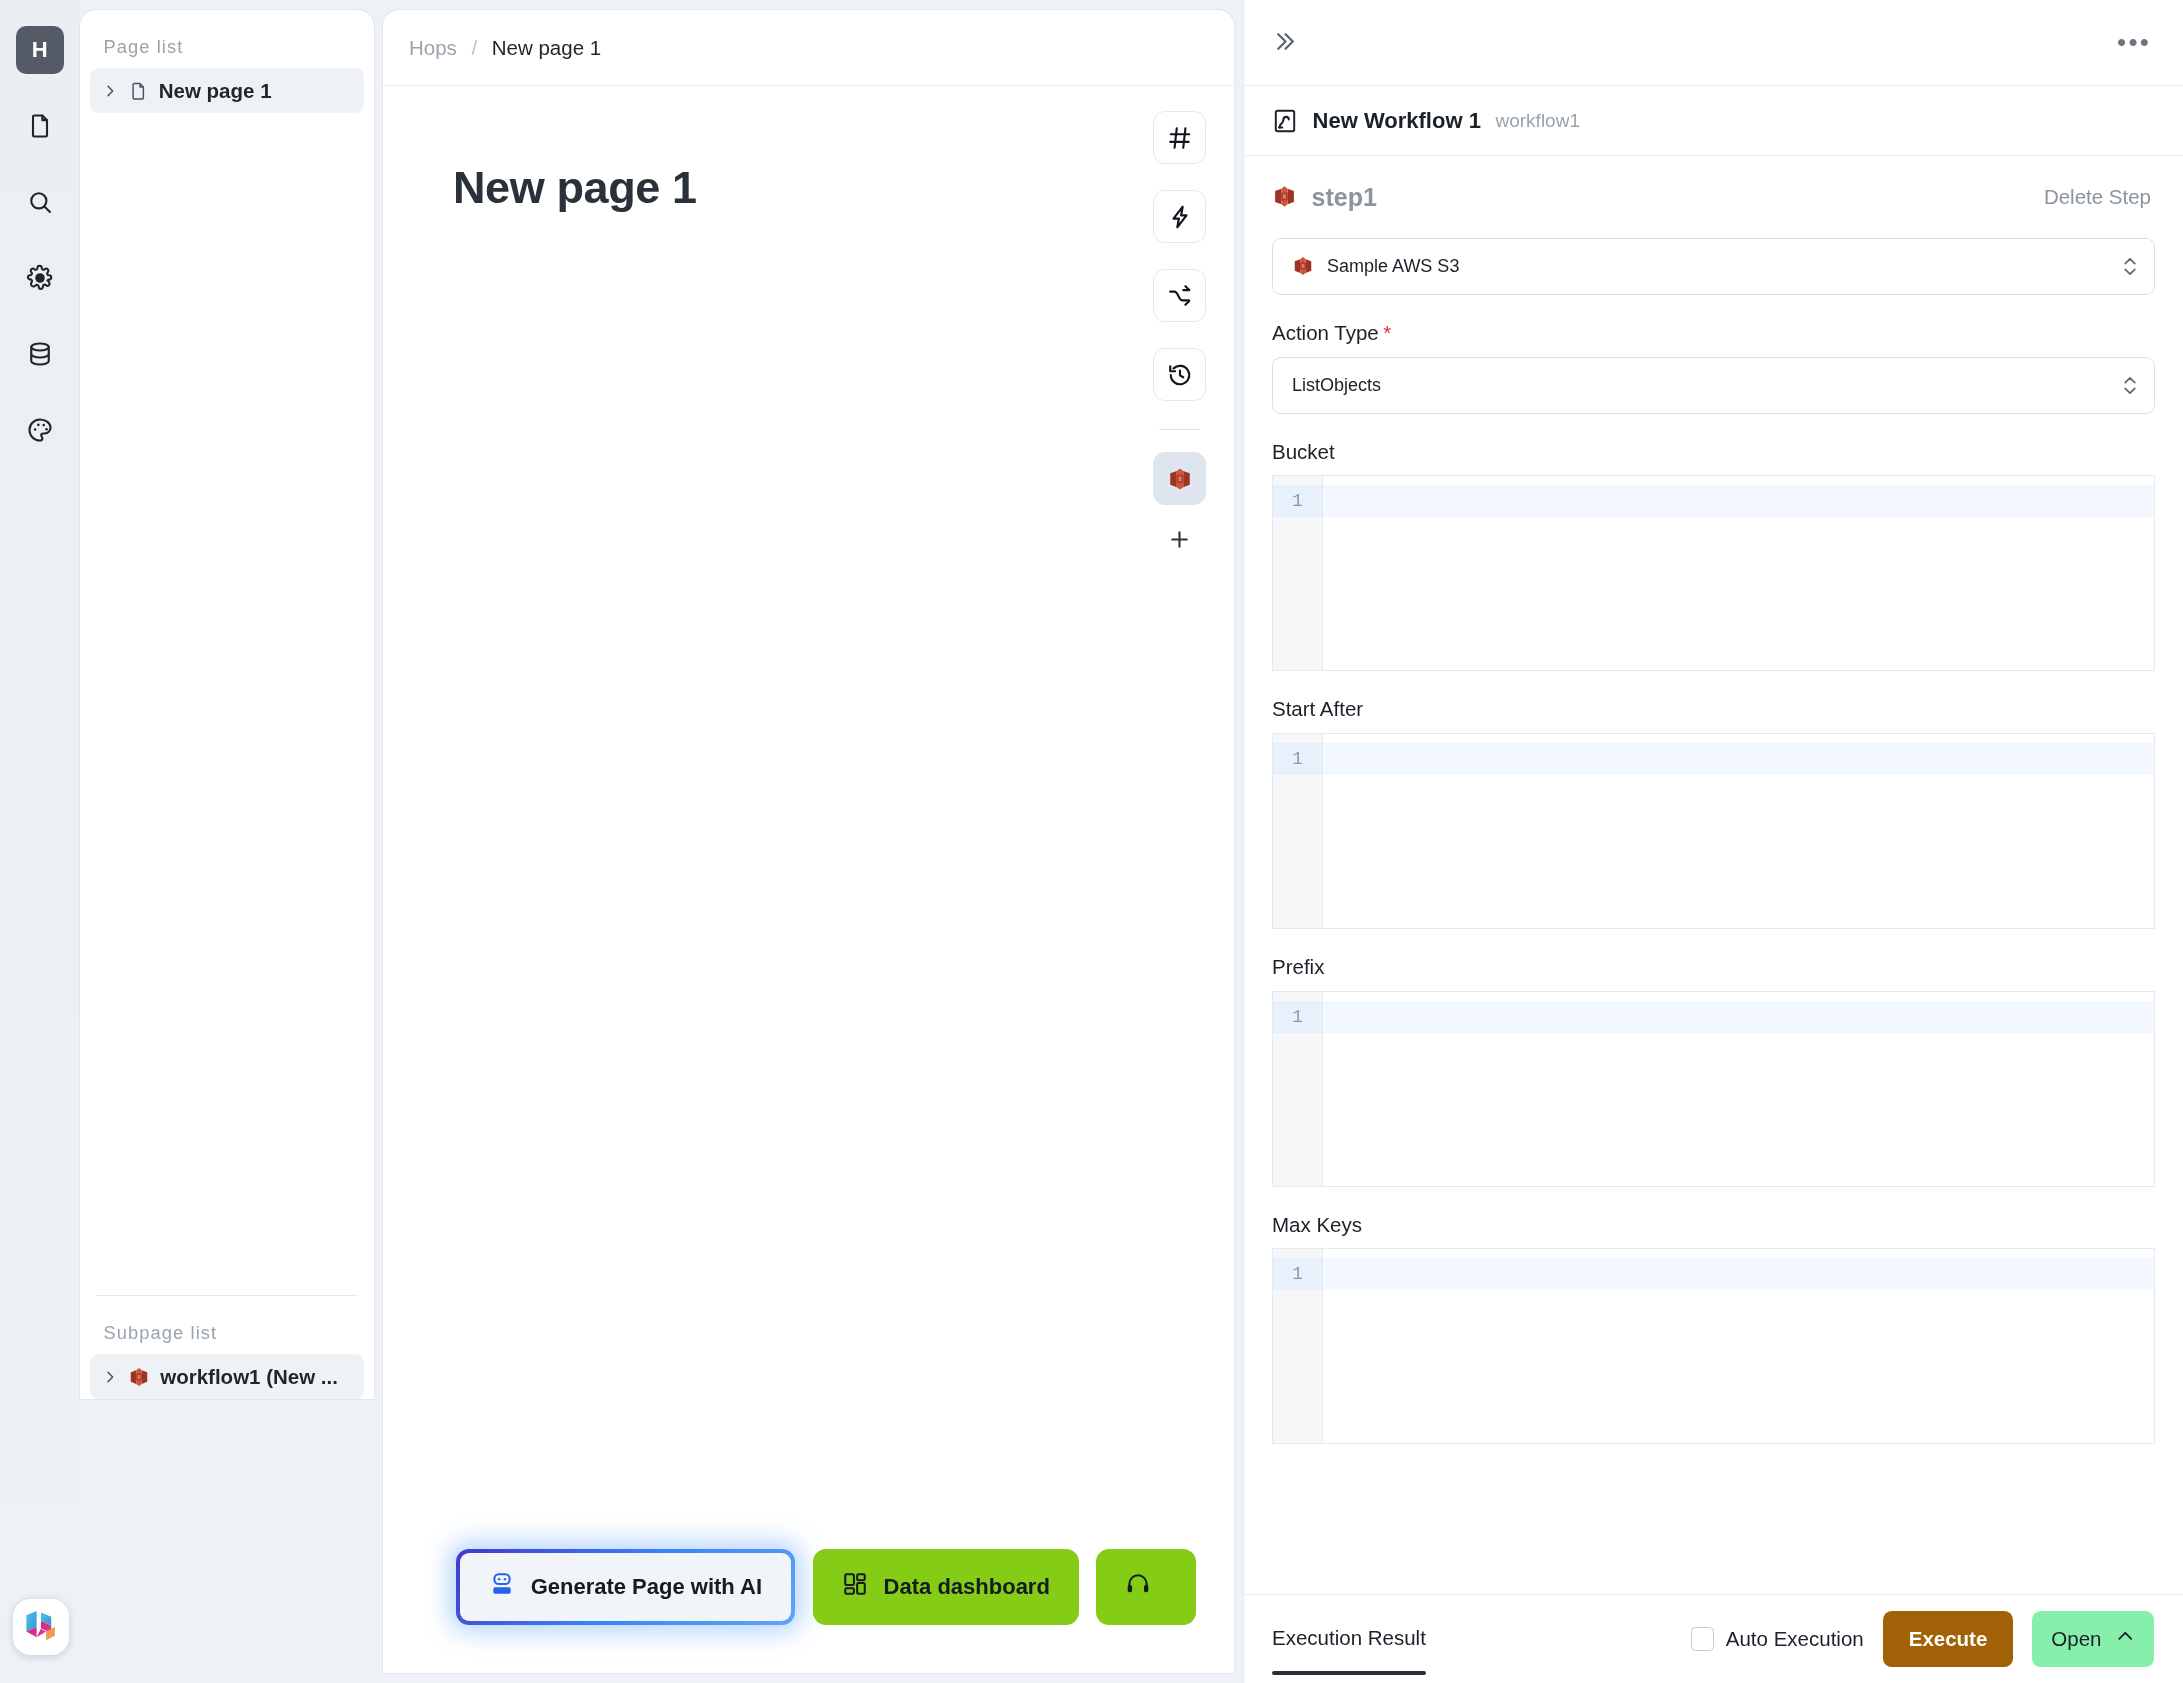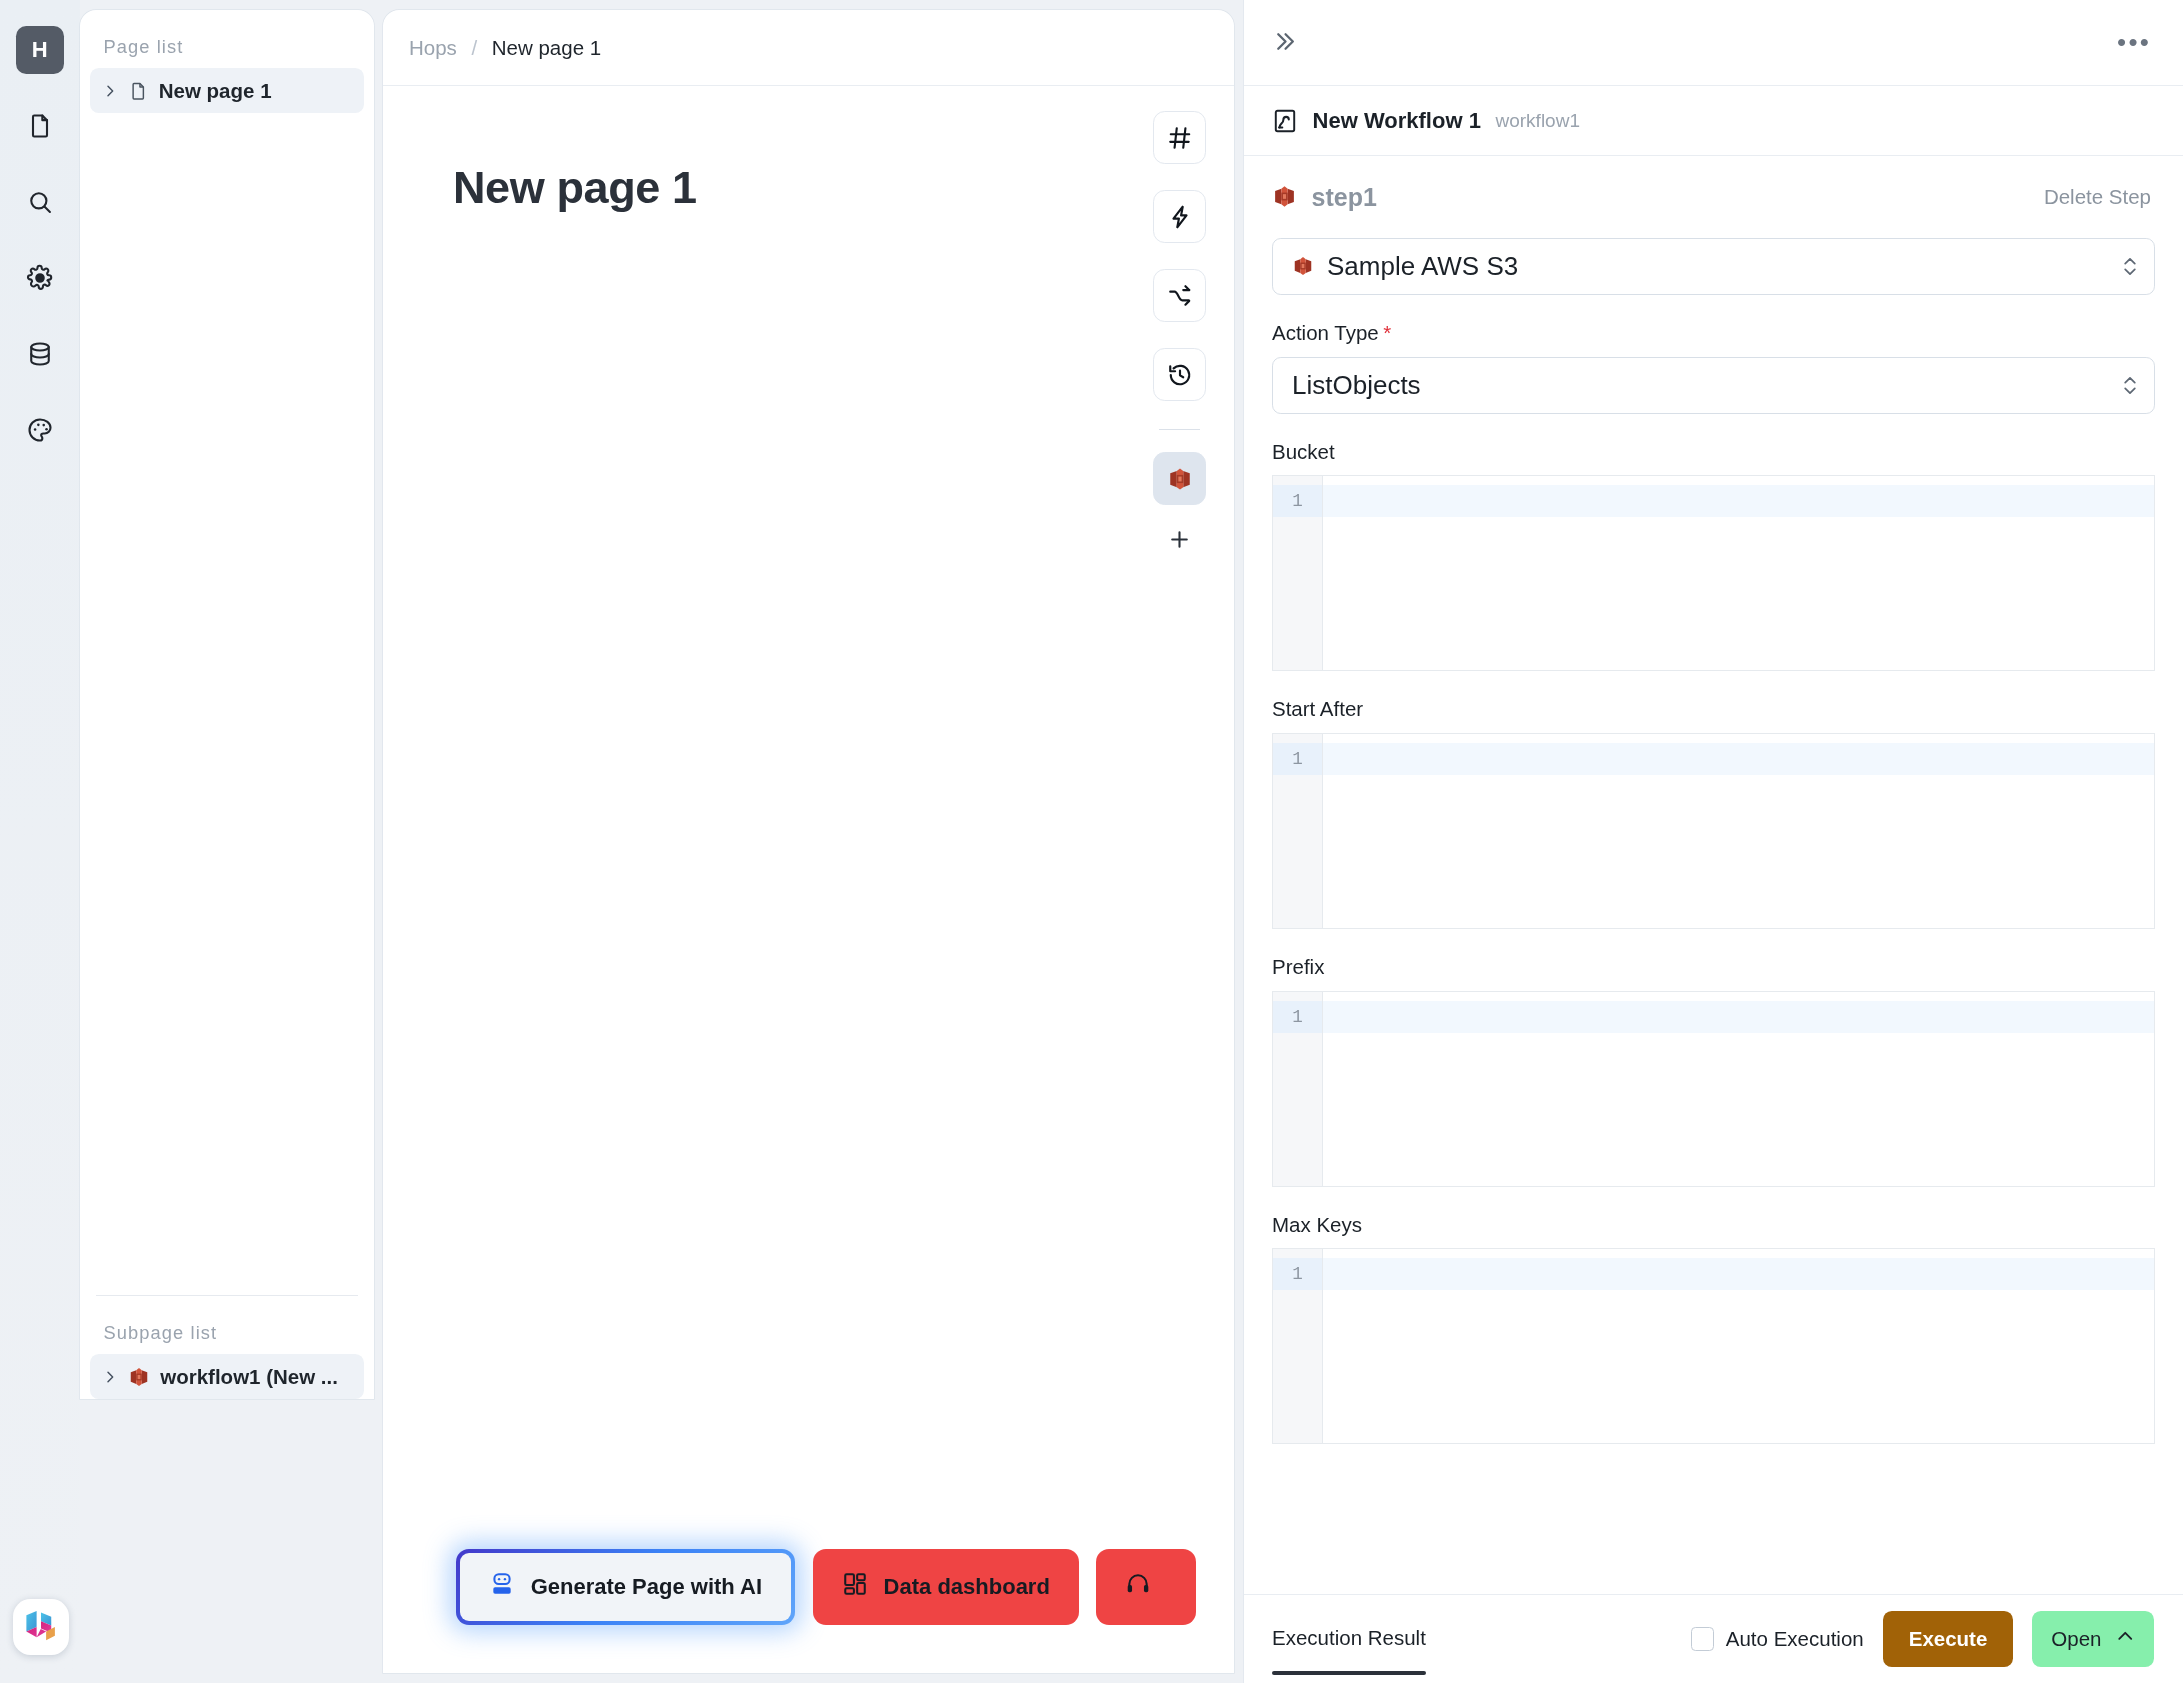--- a/index.html
+++ b/index.html
@@ -112,21 +112,21 @@
     justify-content: center; color: #2a313a; cursor: pointer; margin-top: -11.7px;
   }
   .tool-add svg { width: 25px; height: 25px; }
 
   
   #canvas-actions {
     position: absolute; left: 0; right: 12px; bottom: 48px;
     display: flex; justify-content: center; align-items: center; gap: 17.5px;
   }
   .action-btn {
-    height: 76px; border-radius: 13px; background: #ef4444;
+    height: 76px; border-radius: 13px; background: #84cc16;
     display: flex; align-items: center; gap: 16px;
     padding: 0 29px; font-size: 22px; color: #161b22; font-weight: 600;
     cursor: pointer; white-space: nowrap;
   }
   .action-btn svg { width: 26px; height: 26px; flex: 0 0 auto; }
   .action-btn.highlighted {
     background: #f1f4f8;
     border: 4.4px solid transparent;
     background-image: linear-gradient(#f1f4f8,#f1f4f8), linear-gradient(135deg,#4338ca 0%,#3b82f6 50%,#60a5fa 100%);
     background-origin: border-box; background-clip: padding-box, border-box;
@@ -183,21 +183,21 @@
     display: flex; align-items: center; justify-content: center;
     font-size: 21px; color: #1b2128; cursor: pointer;
   }
   .rp-tab.active { background: #dde5ee; font-weight: 700; }
 
   .sel-box {
     height: 57px; border: 0.7px solid #d8dfe7; border-radius: 8.8px;
     display: flex; align-items: center; padding: 0 16px 0 19px;
     gap: 13px; cursor: pointer; background: #fff;
   }
-  .sel-text { font-size: 26px; color: #1b2128; flex: 1 1 auto; }
+  .sel-text { font-size: 18px; color: #1b2128; flex: 1 1 auto; }
   .sel-arrows {
     color: #5e6874; display: flex; flex-direction: column;
     align-items: center; line-height: 0.72; font-size: 17.5px;
   }
 
   .field-label {
     font-size: 20.5px; color: #1b2128; margin: 26px 0 11.7px;
   }
   .field-label .req { color: #e0303a; margin-left: 4.4px; }
 

